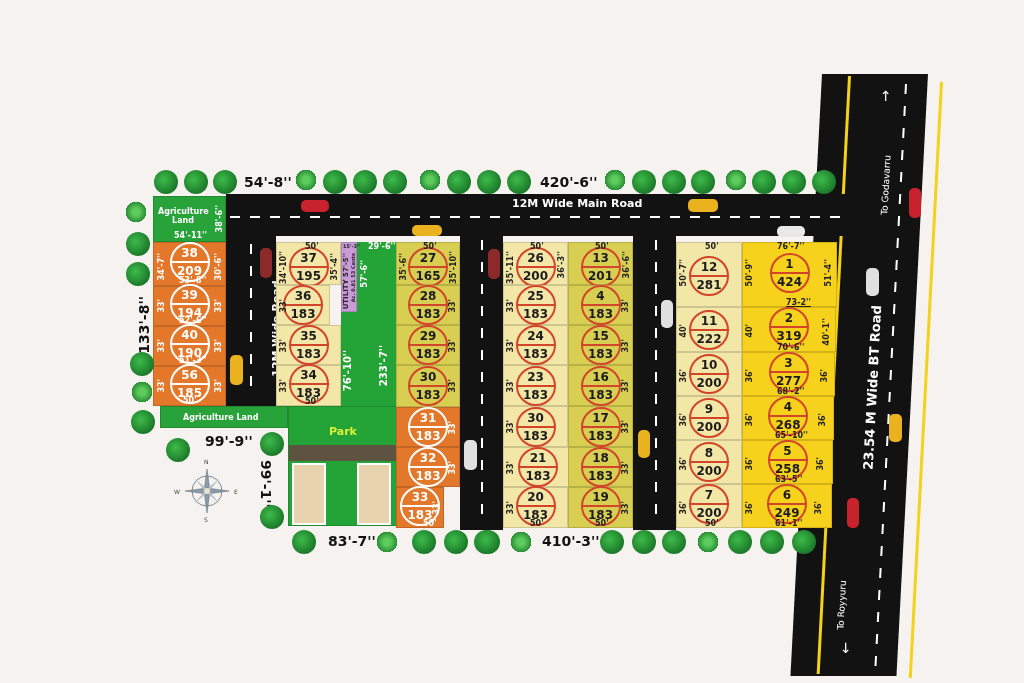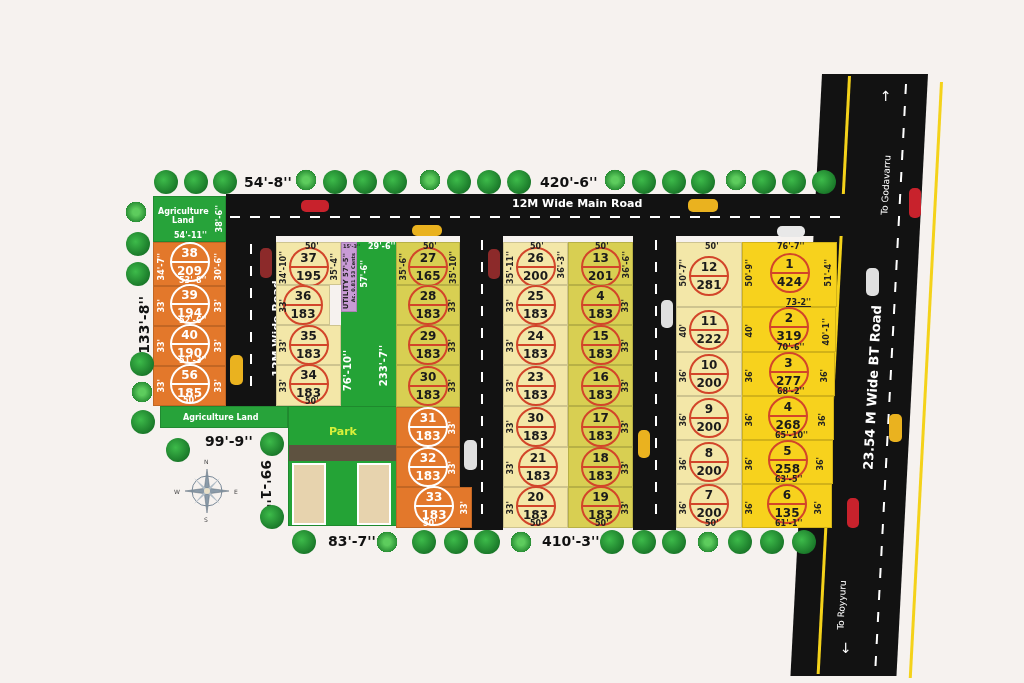--- a/index.html
+++ b/index.html
@@ -227,21 +227,21 @@
   <div class="dim vdim" style="right:2px;top:13px;">33'</div>
 </div>
 <div class="plot orange" style="left:396px;top:447px;width:64px;height:40px;">
   <div class="badge">
       <span>32</span>
       <span class="line"></span>
       <span>183</span>
     </div>
   <div class="dim vdim" style="right:2px;top:13px;">33'</div>
 </div>
-<div class="plot orange" style="left:396px;top:487px;width:76px;height:41px;">
+<div class="plot orange" style="left:396px;top:487px;width:48px;height:41px;">
   <div class="badge" style="top:45%;">
       <span>33</span>
       <span class="line"></span>
       <span>183</span>
     </div>
   <div class="dim vdim" style="right:2px;top:13px;">33'</div>
   <div class="dim" style="left:26px;bottom:-1px;">50'</div>
 </div>
 
 <div class="plot cream" style="left:503px;top:242px;width:65px;height:43px;">
@@ -462,21 +462,21 @@
       <span>258</span>
     </div>
   <div class="dim vdim" style="left:2px;top:16px;">36'</div>
   <div class="dim vdim" style="right:7px;top:16px;">36'</div>
   <div class="dim" style="left:32px;bottom:-1px;">63'-5''</div>
 </div>
 <div class="plot yellow" style="left:742px;top:484px;width:90px;height:44px;">
   <div class="badge" style="top:45%;">
       <span>6</span>
       <span class="line"></span>
-      <span>135</span>
+      <span>249</span>
     </div>
   <div class="dim vdim" style="left:2px;top:16px;">36'</div>
   <div class="dim vdim" style="right:8px;top:16px;">36'</div>
   <div class="dim" style="left:32px;bottom:-1px;">61'-1''</div>
 </div>
 
 <div class="big-dim" style="left:244px;top:174px;">54'-8''</div>
 <div class="big-dim" style="left:540px;top:174px;">420'-6''</div>
 <div class="big-dim vdim" style="left:136px;top:296px;">133'-8''</div>
 <div class="big-dim" style="left:205px;top:433px;text-align:center;">99'-9''</div>

